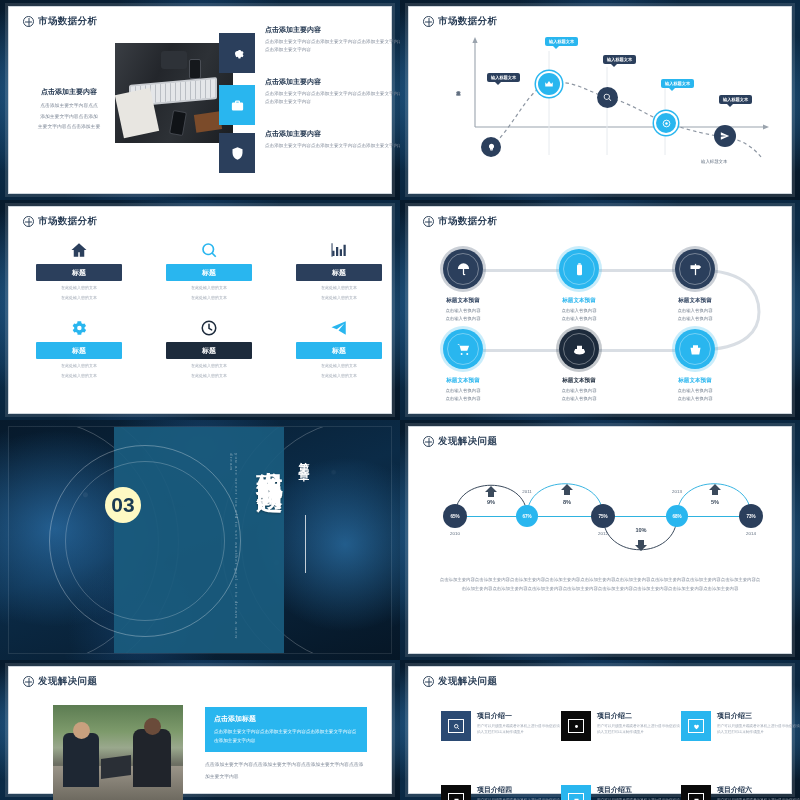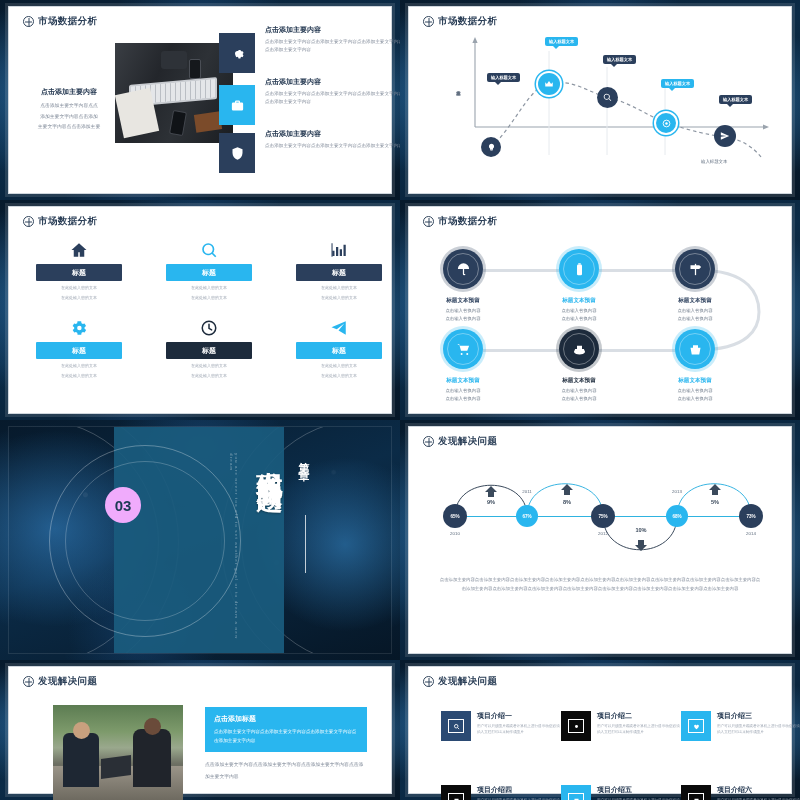--- a/index.html
+++ b/index.html
@@ -143,21 +143,21 @@
   .sec{position:absolute;inset:0;overflow:hidden;}
   .sec .panel{
     position:absolute;left:105px;top:0;bottom:0;width:170px;
     background:#1a5b7e;opacity:.93;
   }
   .sec .ring{
     position:absolute;border:1px solid rgba(255,255,255,.22);border-radius:50%;
   }
   .sec .num{
     position:absolute;left:96px;top:60px;width:36px;height:36px;border-radius:50%;
-    background:#f0abfc;color:#1a3a52;font-size:15px;font-weight:bold;
+    background:#fef9c3;color:#1a3a52;font-size:21px;font-weight:bold;
     display:flex;align-items:center;justify-content:center;
   }
   .sec .vtitle{
     position:absolute;right:108px;top:24px;
     writing-mode:vertical-rl;
     color:#fff;font-size:26px;font-weight:bold;letter-spacing:3px;line-height:1.05;
     text-shadow:0 1px 2px rgba(0,0,0,.3);
   }
   .sec .vchap{
     position:absolute;right:80px;top:26px;

